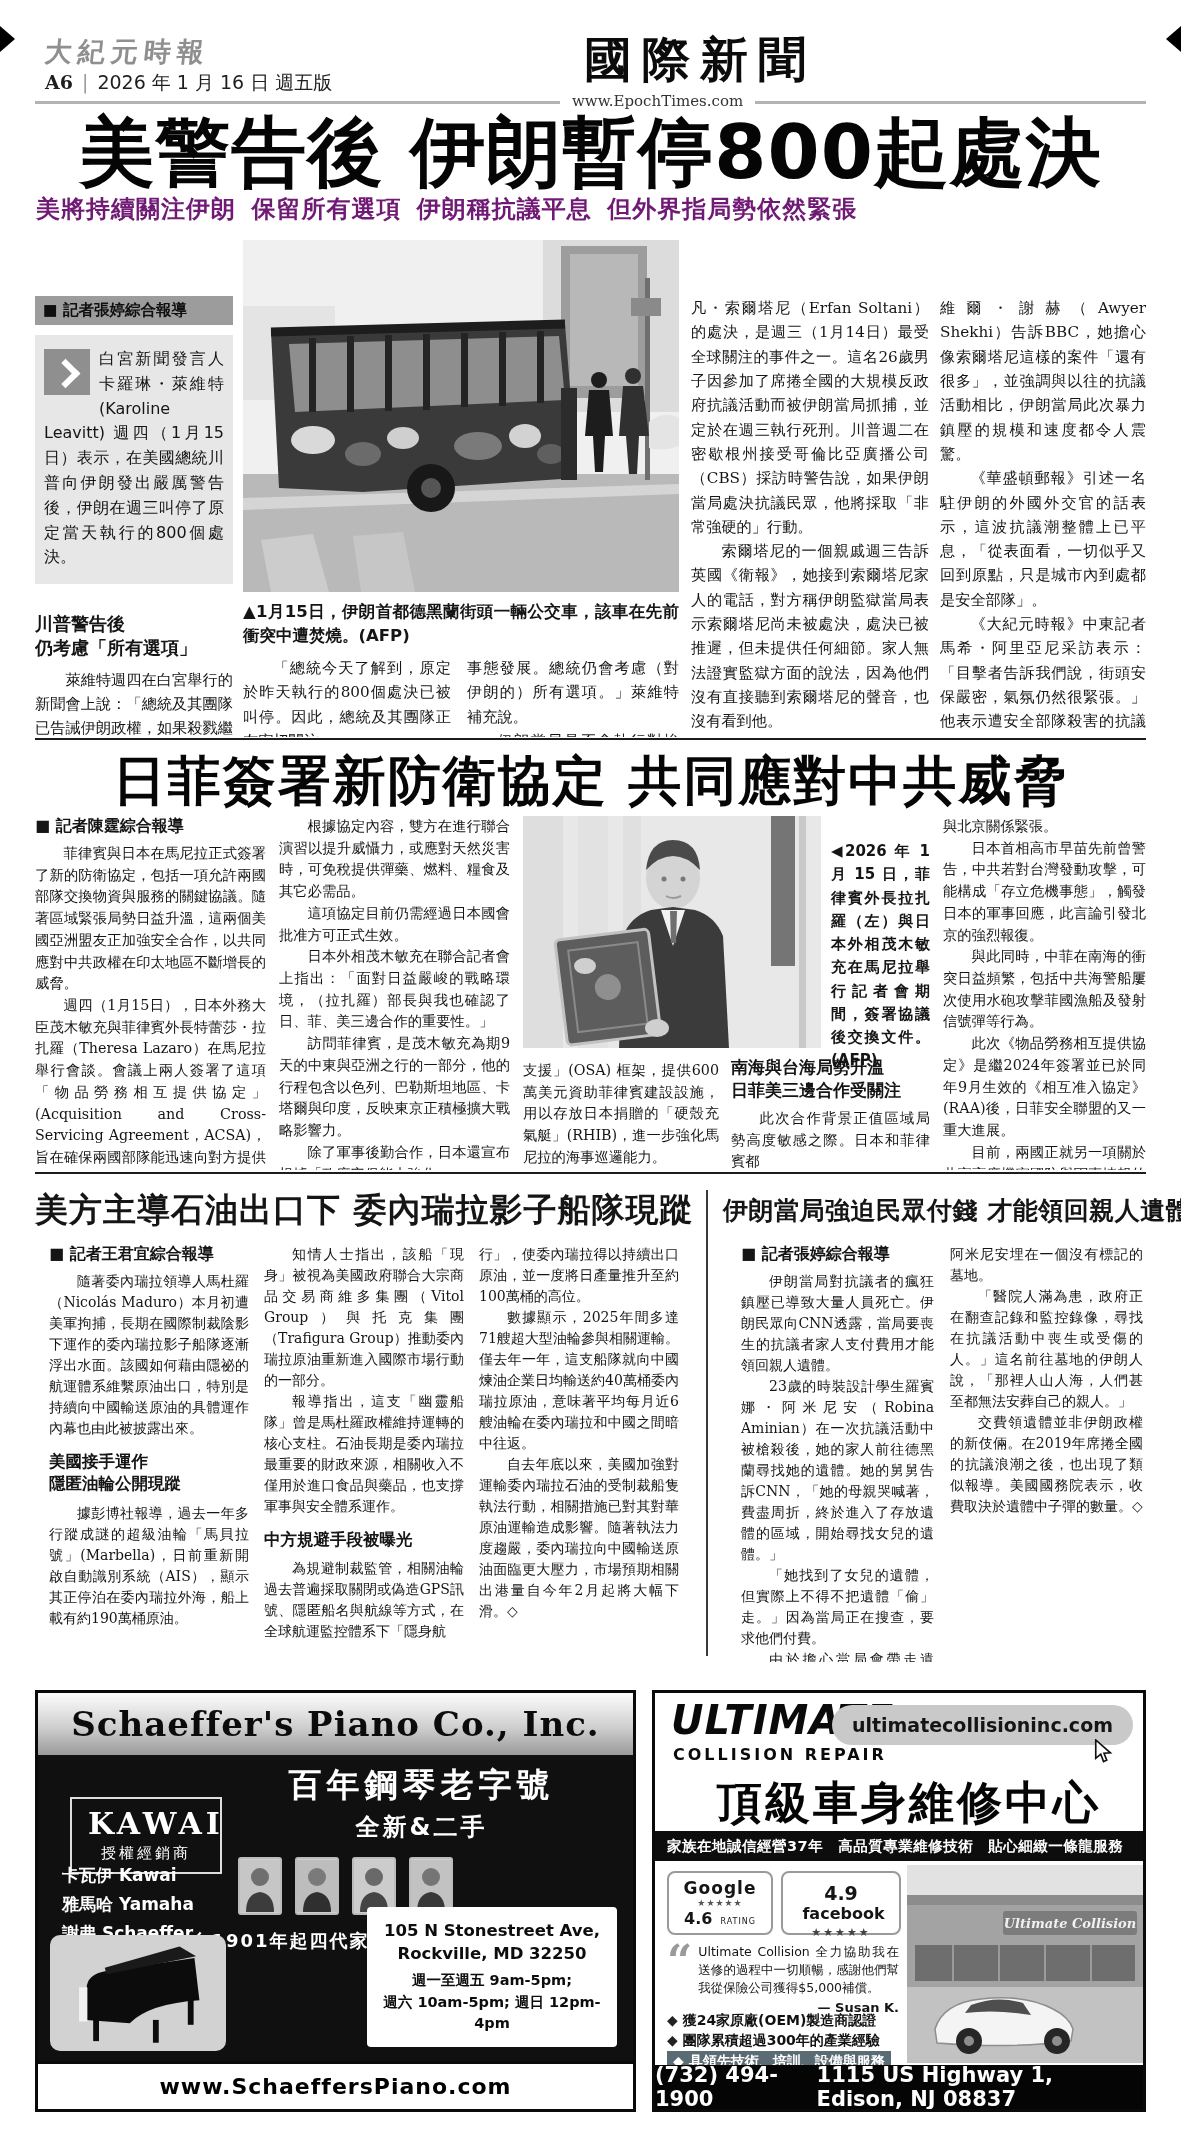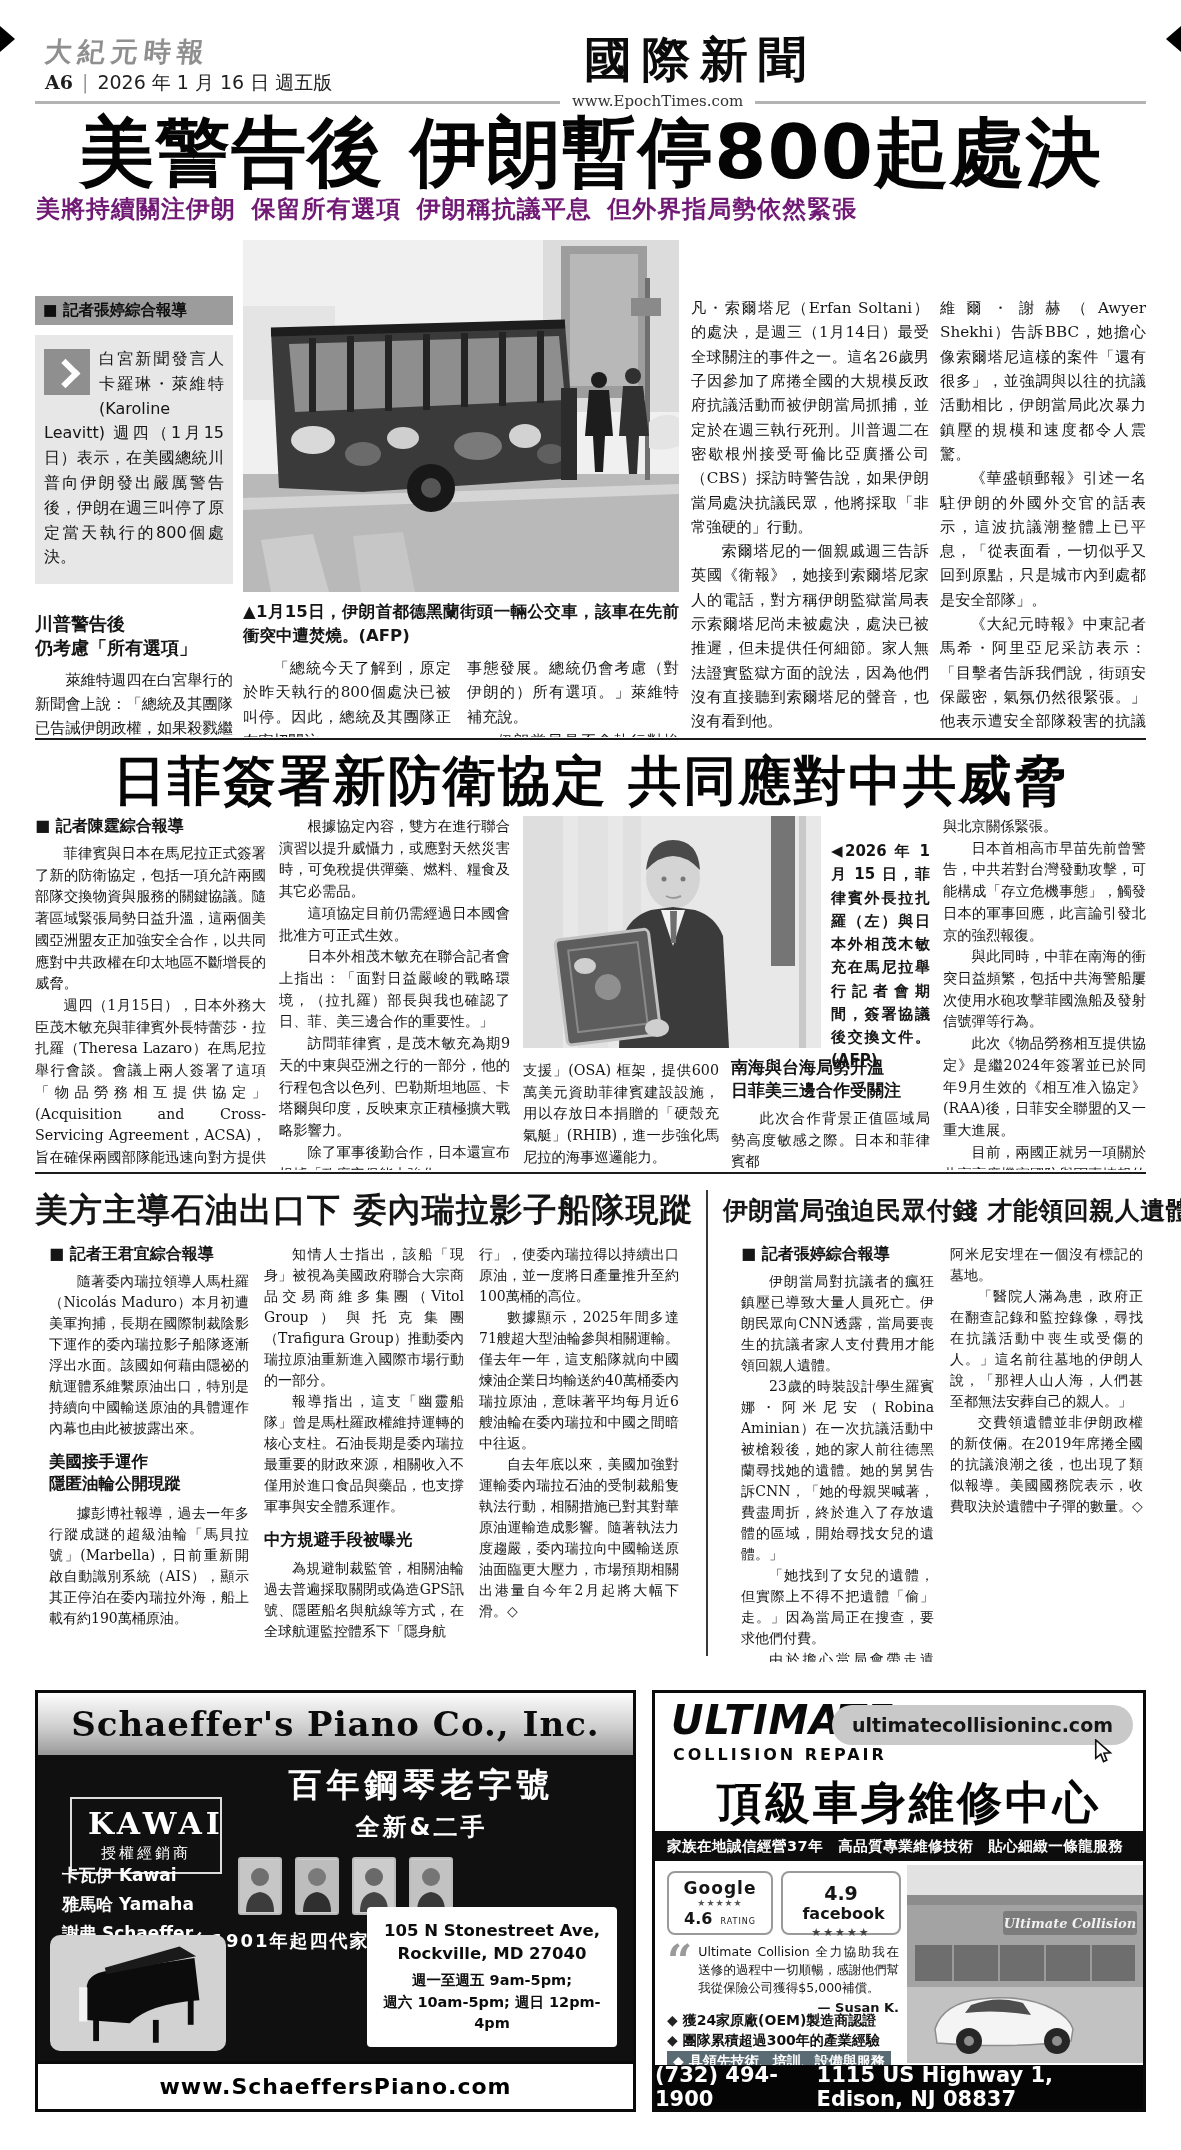--- a/index.html
+++ b/index.html
@@ -448,21 +448,21 @@
         <path d="M60,34 L150,8 L170,20 L62,42 Z" fill="#1a1a1a"></path>
         <rect x="29" y="58" width="10" height="42" fill="#f2f2f2"></rect>
         <rect x="46" y="96" width="7" height="28" fill="#0c0c0c"></rect>
         <rect x="118" y="98" width="7" height="28" fill="#0c0c0c"></rect>
         <rect x="160" y="72" width="7" height="32" fill="#0c0c0c"></rect>
       </svg>
     </div>
     <div class="adp-info">
       <div class="adp-addr">
         <div>105 N Stonestreet Ave,</div>
-        <div>Rockville, MD 27040</div>
+        <div>Rockville, MD 32250</div>
       </div>
       <div class="adp-hours">
         <div>週一至週五 9am-5pm;</div>
         <div>週六 10am-5pm; 週日 12pm-4pm</div>
       </div>
     </div>
   </div>
   <div class="adp-foot">www.SchaeffersPiano.com</div>
 </div>
 

